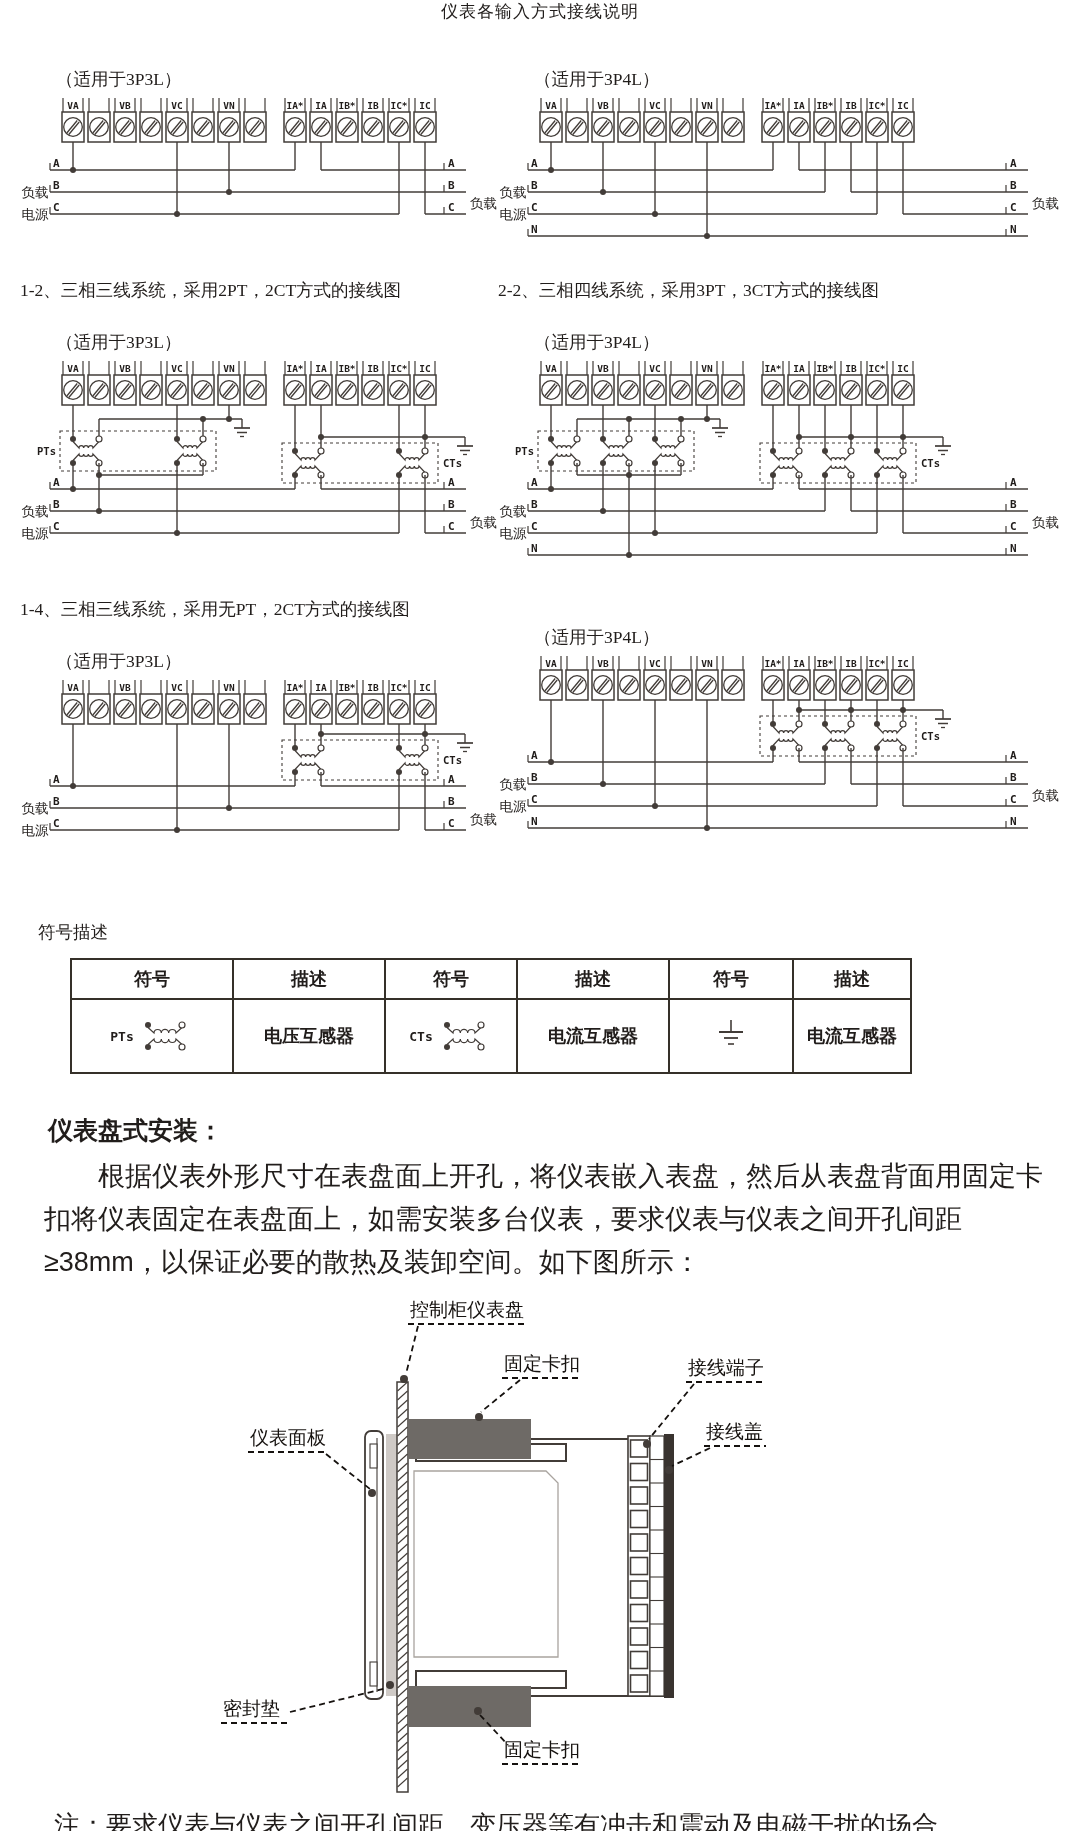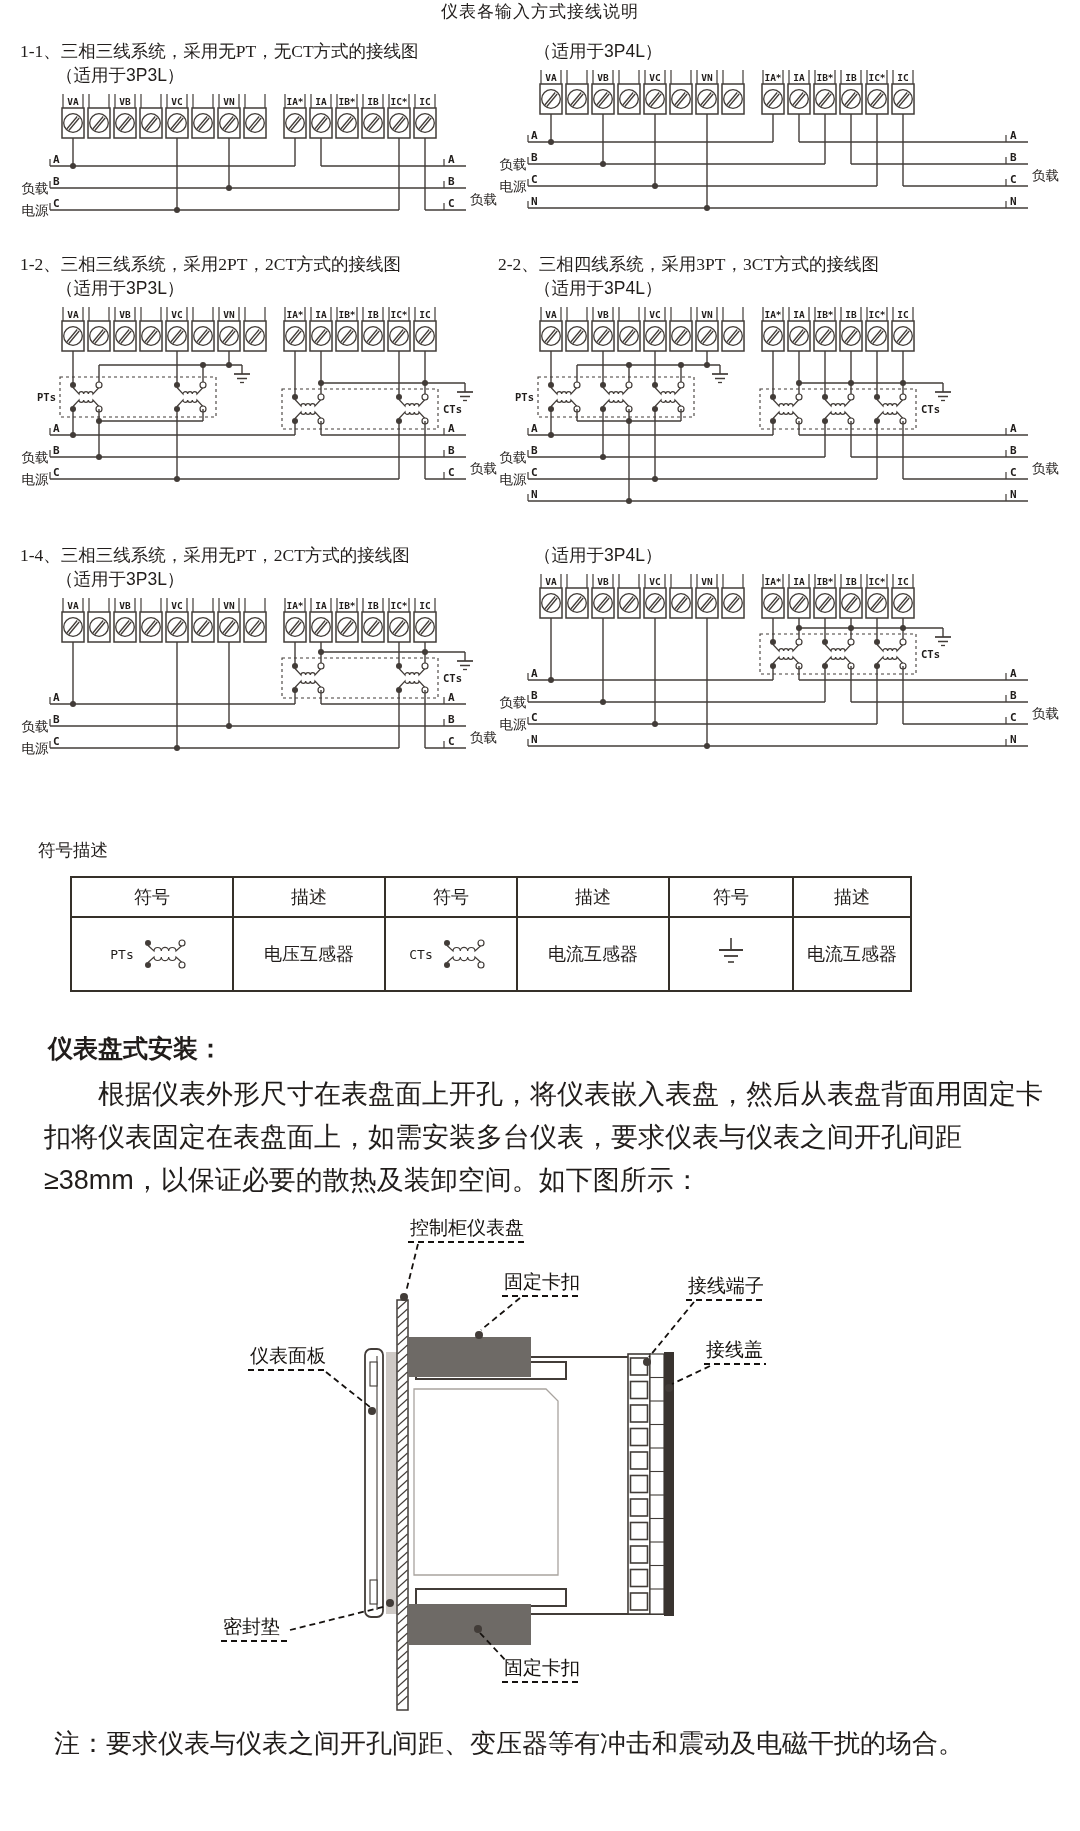--- a/index.html
+++ b/index.html
@@ -10,43 +10,42 @@
   .page-title{
     text-align:center;font-size:17px;letter-spacing:1px;padding-top:0;
     font-family:"Liberation Serif",serif;
   }
   .grid{
     display:grid;grid-template-columns:478px auto;
     padding-left:20px;margin-top:16px;
   }
   .dsec{margin-bottom:24px;}
   .dtitle{font-size:17.5px;line-height:24px;font-family:"Liberation Serif",serif;white-space:nowrap;}
-  .dsub{font-size:17.5px;line-height:24px;padding-left:36px;font-family:Liberation Sans, sans-serif;margin-bottom:5px;}
+  .dsub{font-size:17.5px;line-height:24px;padding-left:36px;font-family:Liberation Serif, serif;margin-bottom:5px;margin-top:28px;}
   svg.wiring{display:block;}
   .sym-heading{font-size:17.5px;margin:48px 16px 14px 38px;font-family:"Liberation Serif",serif;}
   table.symtab{border-collapse:collapse;margin-left:70px;font-family:"Liberation Serif",serif;}
-  table.symtab th,table.symtab td{border:2px solid #353029;text-align:center;font-weight:normal;}
+  table.symtab th,table.symtab td{border:2px solid #353029;text-align:center;font-weight:bold;}
   table.symtab th{font-size:18px;height:36px;}
   table.symtab td{font-size:18px;height:70px;}
   .c1{width:158px}.c2{width:148px}.c3{width:128px}.c4{width:148px}.c5{width:120px}.c6{width:114px}
   .symcell{display:flex;align-items:center;justify-content:center;gap:2px;}
   .symcell span{font-family:"DejaVu Sans Mono",monospace;font-size:13px;}
   .install-h{font-size:25px;font-weight:bold;margin:40px 0 8px 48px;}
   .install-p{font-size:27px;line-height:43px;margin:0 28px 0 44px;text-indent:2em;}
   .fig{margin-left:178px;margin-top:10px;display:block;}
   .note{font-size:26px;margin:14px 0 0 54px;}
 </style>
 </head>
 <body>
 
 <div class="page-title">仪表各输入方式接线说明</div>
 
 <div class="grid">
   <div class="dsec">
-    <div class="dtitle">1-1、三相三线系统，采用无PT，无CT方式的接线图</div>
     <div class="dsub">（适用于3P3L）</div>
     <svg class="wiring" width="482" height="136" viewBox="0 0 482 136">
         <line x1="43" y1="2" x2="43" y2="16" stroke="#423c38" stroke-width="1.2"></line>
         <line x1="63" y1="2" x2="63" y2="16" stroke="#423c38" stroke-width="1.2"></line>
         <text x="53" y="13" fill="#211d1b" font-size="9.5" text-anchor="middle" font-family="&quot;DejaVu Sans Mono&quot;,monospace" font-weight="bold">VA</text>
         <rect x="42" y="16" width="22" height="30" fill="#fff" stroke="#423c38" stroke-width="1.5"></rect>
         <circle cx="53" cy="31" r="9.3" fill="none" stroke="#423c38" stroke-width="1.3"></circle>
         <line x1="46.8" y1="37" x2="57.2" y2="24.5" stroke="#423c38" stroke-width="1.3"></line>
         <line x1="48.8" y1="38.5" x2="59.2" y2="26" stroke="#423c38" stroke-width="1.3"></line>
         <line x1="69" y1="2" x2="69" y2="16" stroke="#423c38" stroke-width="1.2"></line>

